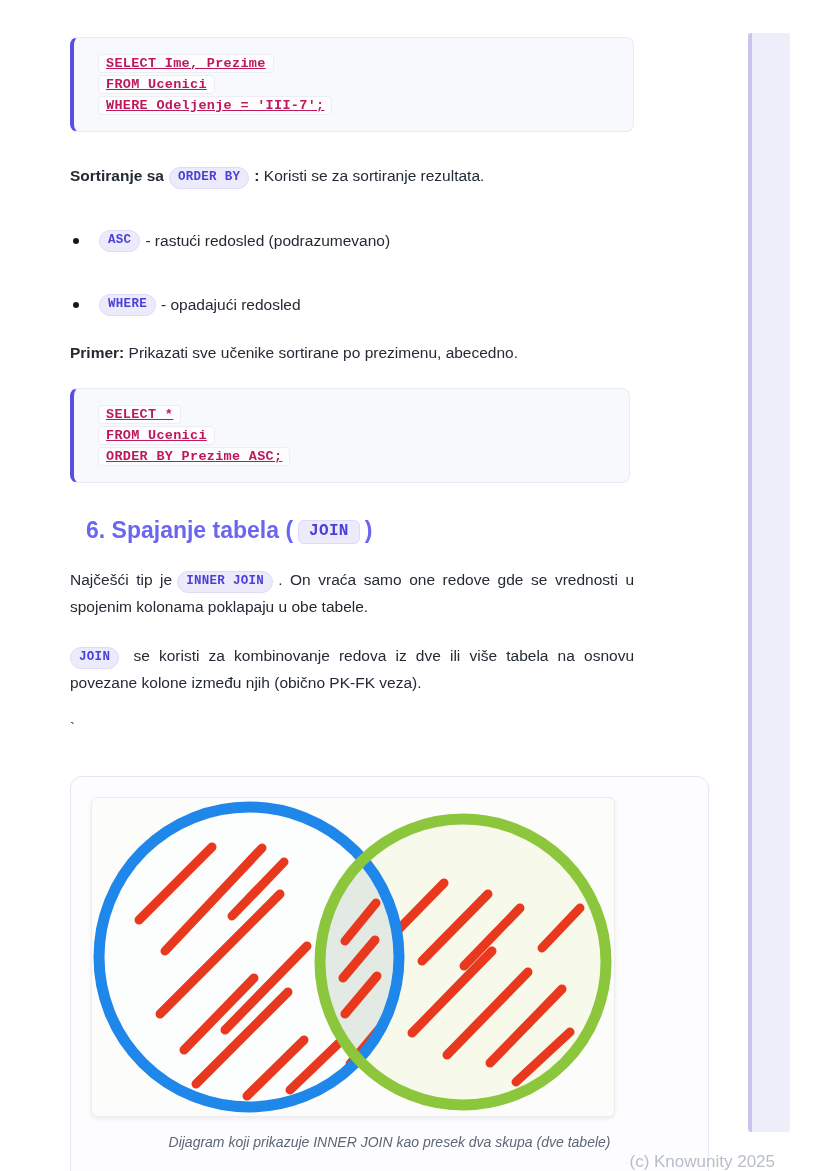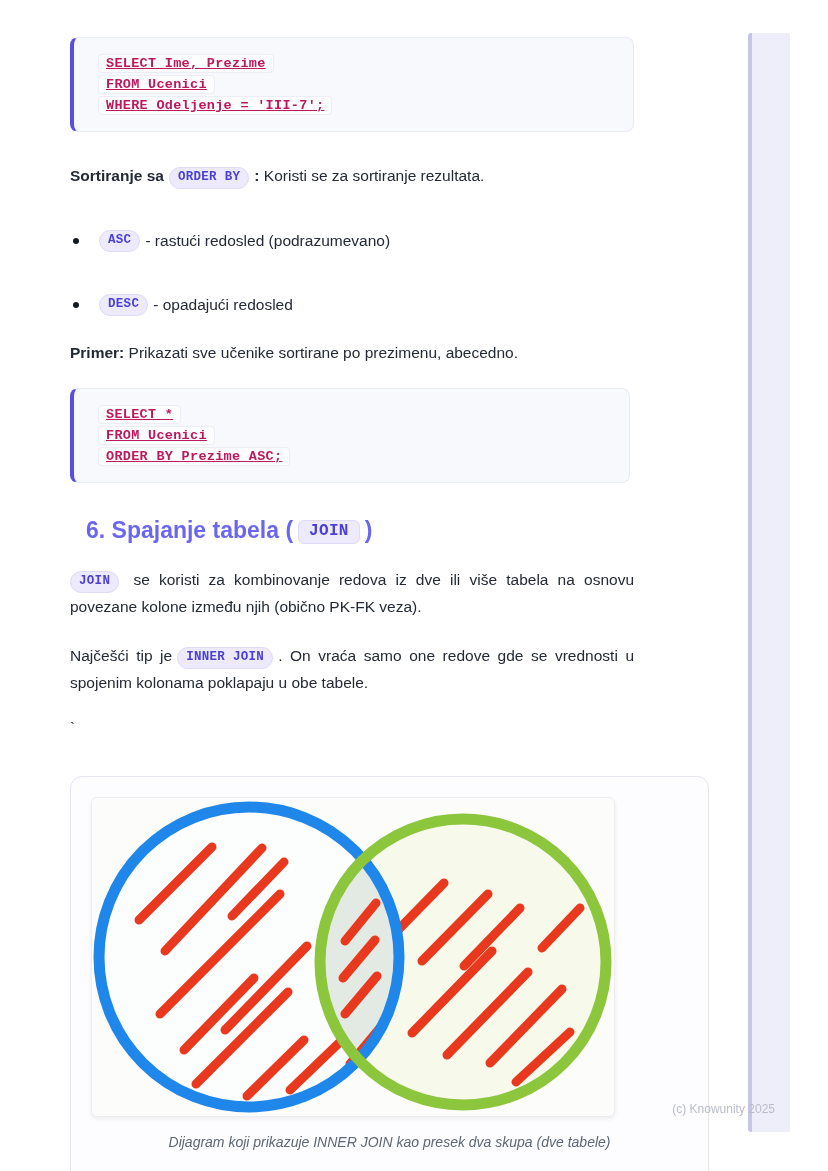--- a/index.html
+++ b/index.html
@@ -105,22 +105,22 @@
     left:748px;top:33px;
     width:38px;height:1099px;
     background:#eeedfa;
     border-left:4px solid #c8c5ed;
     border-radius:3px 2px 2px 3px;
     z-index:1;
   }
 
   .copyright{
     position:absolute;
-    top:1102px;right:53px;
-    font-size:12px;
+    top:1152px;right:53px;
+    font-size:17px;
     color:#b9bdc7;
     z-index:3;
   }
 </style>
 </head>
 <body>
 
 <div class="main-col">
 
   <div class="codeblock">
@@ -135,47 +135,47 @@
   </p>
 
   <div class="bullet-list">
     <div class="bullet-row">
       <span class="bullet-dot"></span>
       <span class="chip">ASC</span>
       <span>- rastući redosled (podrazumevano)</span>
     </div>
     <div class="bullet-row">
       <span class="bullet-dot"></span>
-      <span class="chip">DESC</span>
+      <span class="chip">WHERE</span>
       <span>- opadajući redosled</span>
     </div>
   </div>
 
   <p class="para">
     <span class="b">Primer:</span>
     <span>Prikazati sve učenike sortirane po prezimenu, abecedno.</span>
   </p>
 
   <div class="codeblock second">
     <span class="code-line">SELECT *</span>
     <span class="code-line">FROM Ucenici</span>
     <span class="code-line">ORDER BY Prezime ASC;</span>
   </div>
 
   <h2 class="section-heading">
     <span>6. Spajanje tabela (</span><span class="chip h-chip">JOIN</span><span>)</span>
   </h2>
 
   <p class="para justify">
+    <span>Najčešći tip je</span><span class="chip">INNER JOIN</span><span>. On vraća samo one redove gde se vrednosti u spojenim kolonama poklapaju u obe tabele.</span>
+  </p>
+
+  <p class="para justify">
     <span class="chip" style="margin-left:0;">JOIN</span>
     <span>se koristi za kombinovanje redova iz dve ili više tabela na osnovu povezane kolone između njih (obično PK-FK veza).</span>
-  </p>
-
-  <p class="para justify">
-    <span>Najčešći tip je</span><span class="chip">INNER JOIN</span><span>. On vraća samo one redove gde se vrednosti u spojenim kolonama poklapaju u obe tabele.</span>
   </p>
 
   <div class="stray">`</div>
 
   <div class="figure-card">
     <div class="venn-frame">
       <svg width="522" height="318" viewBox="0 0 522 318" xmlns="http://www.w3.org/2000/svg">
         <defs>
           <clipPath id="clipBlue">
               <circle cx="157" cy="159" r="150"></circle>

